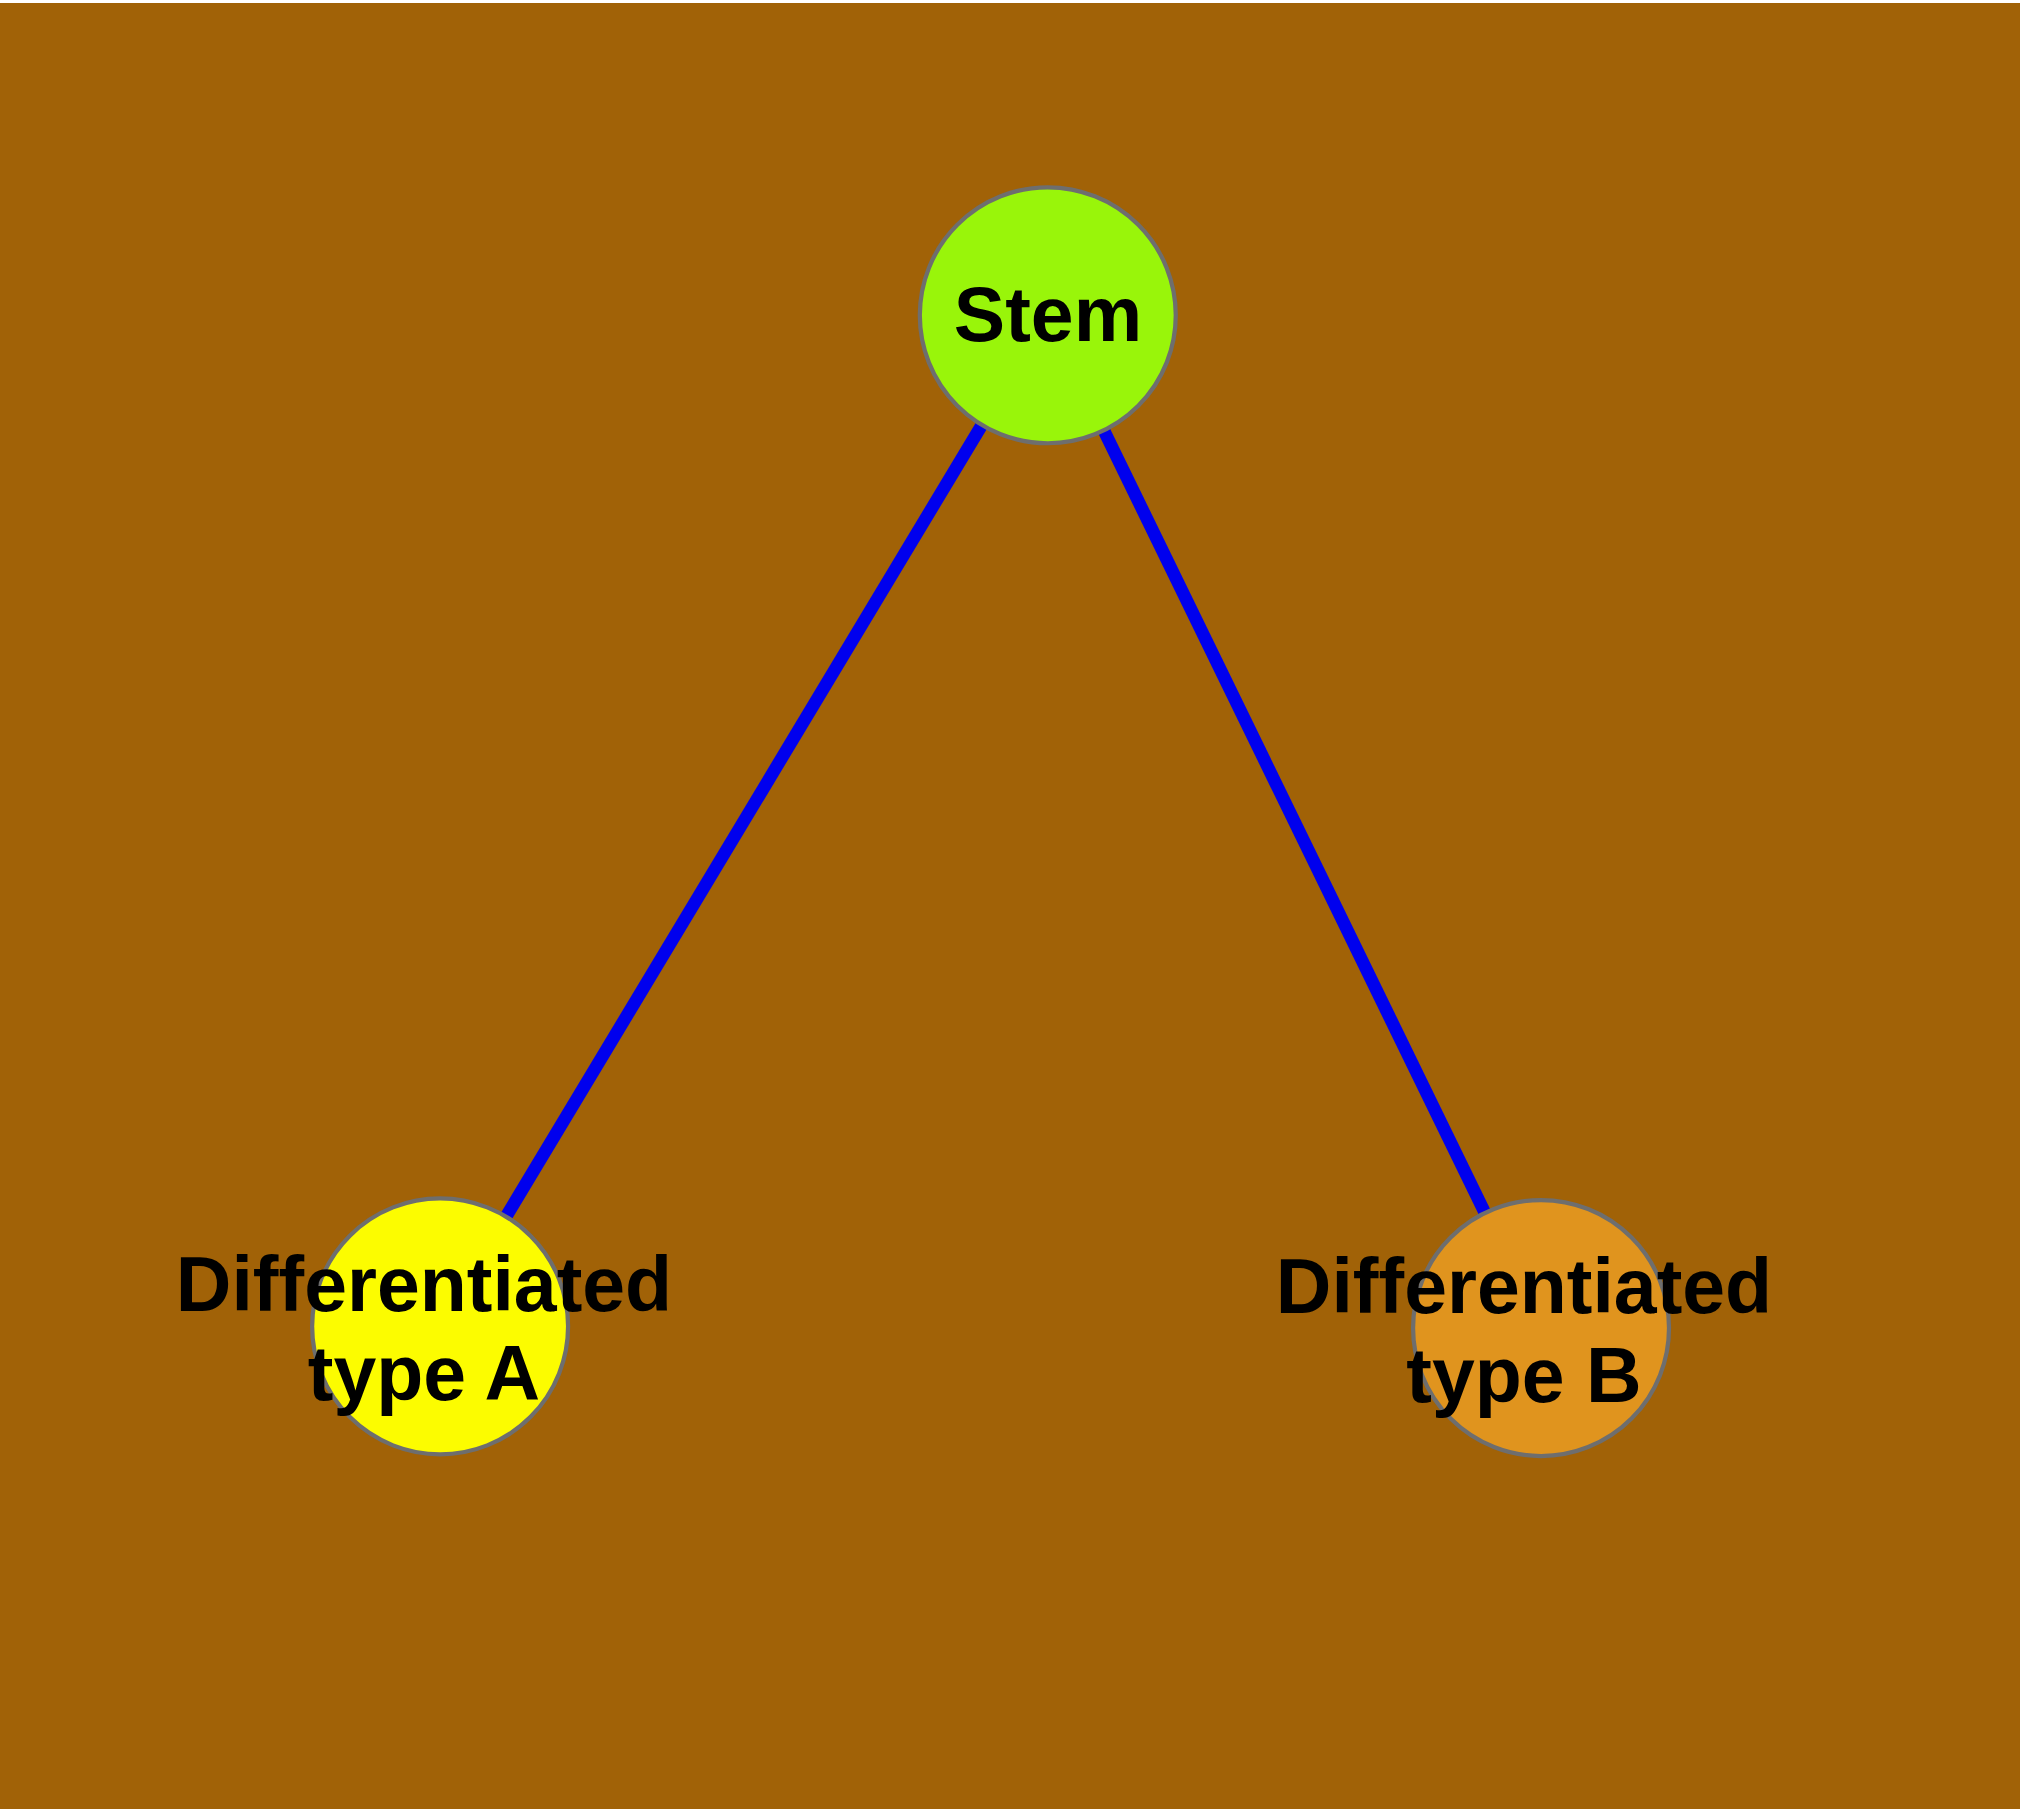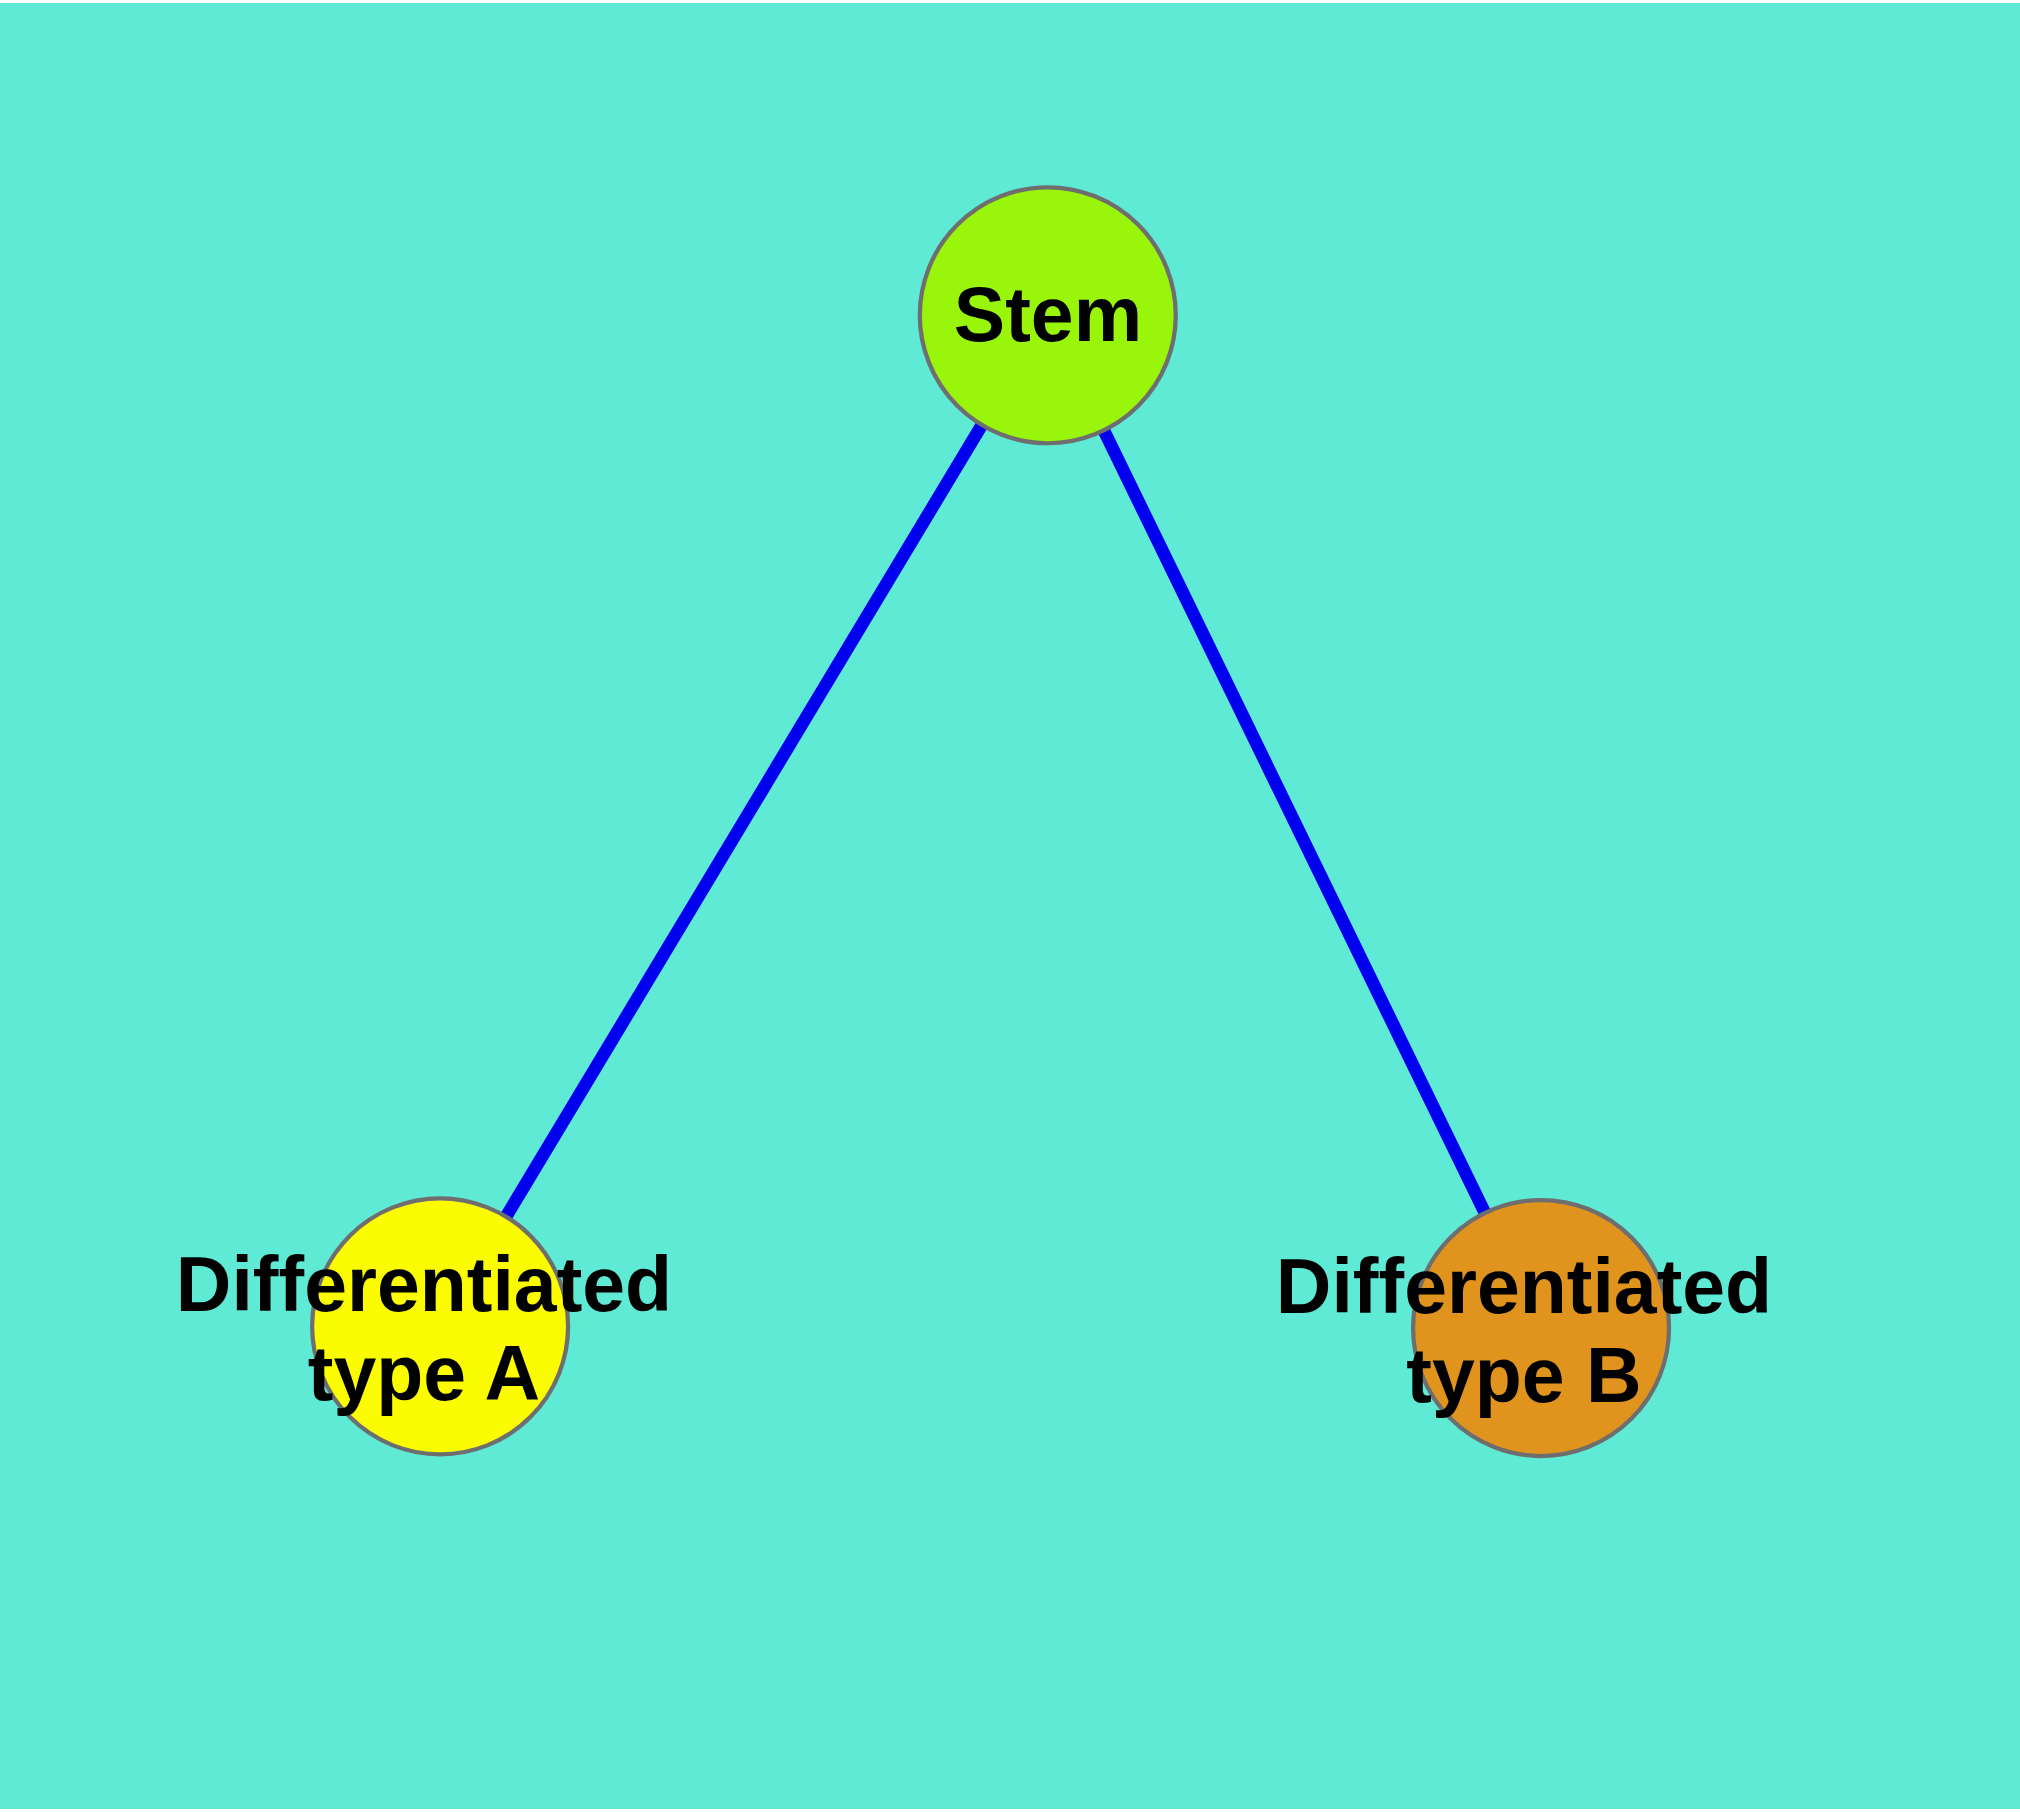--- a/index.html
+++ b/index.html
@@ -45,21 +45,21 @@
     width: 100%;
   }
   .margin-strip.top { top: 0; height: 2.5px; }
   .margin-strip.bottom { bottom: 0; height: 3.4px; }
 </style>
 </head>
 <body>
 
 <div class="page">
 
-  <div class="canvas" style="background: #5eead4;">
+  <div class="canvas" style="background: #a16207;">
 
     <svg class="graph" viewBox="0 0 2384 2138">
 
       <line class="edge" x1="1236" y1="372" x2="519" y2="1565" stroke="#0000EE" stroke-width="15"></line>
 
       <line class="edge" x1="1236" y1="372" x2="1818" y2="1567" stroke="#0000EE" stroke-width="15"></line>
 
       <circle class="node" cx="1236" cy="372" r="151" fill="#99F50A" stroke="#6E6E6E" stroke-width="5"></circle>
 
       <circle class="node" cx="519" cy="1565" r="151" fill="#FCFC00" stroke="#6E6E6E" stroke-width="5"></circle>

